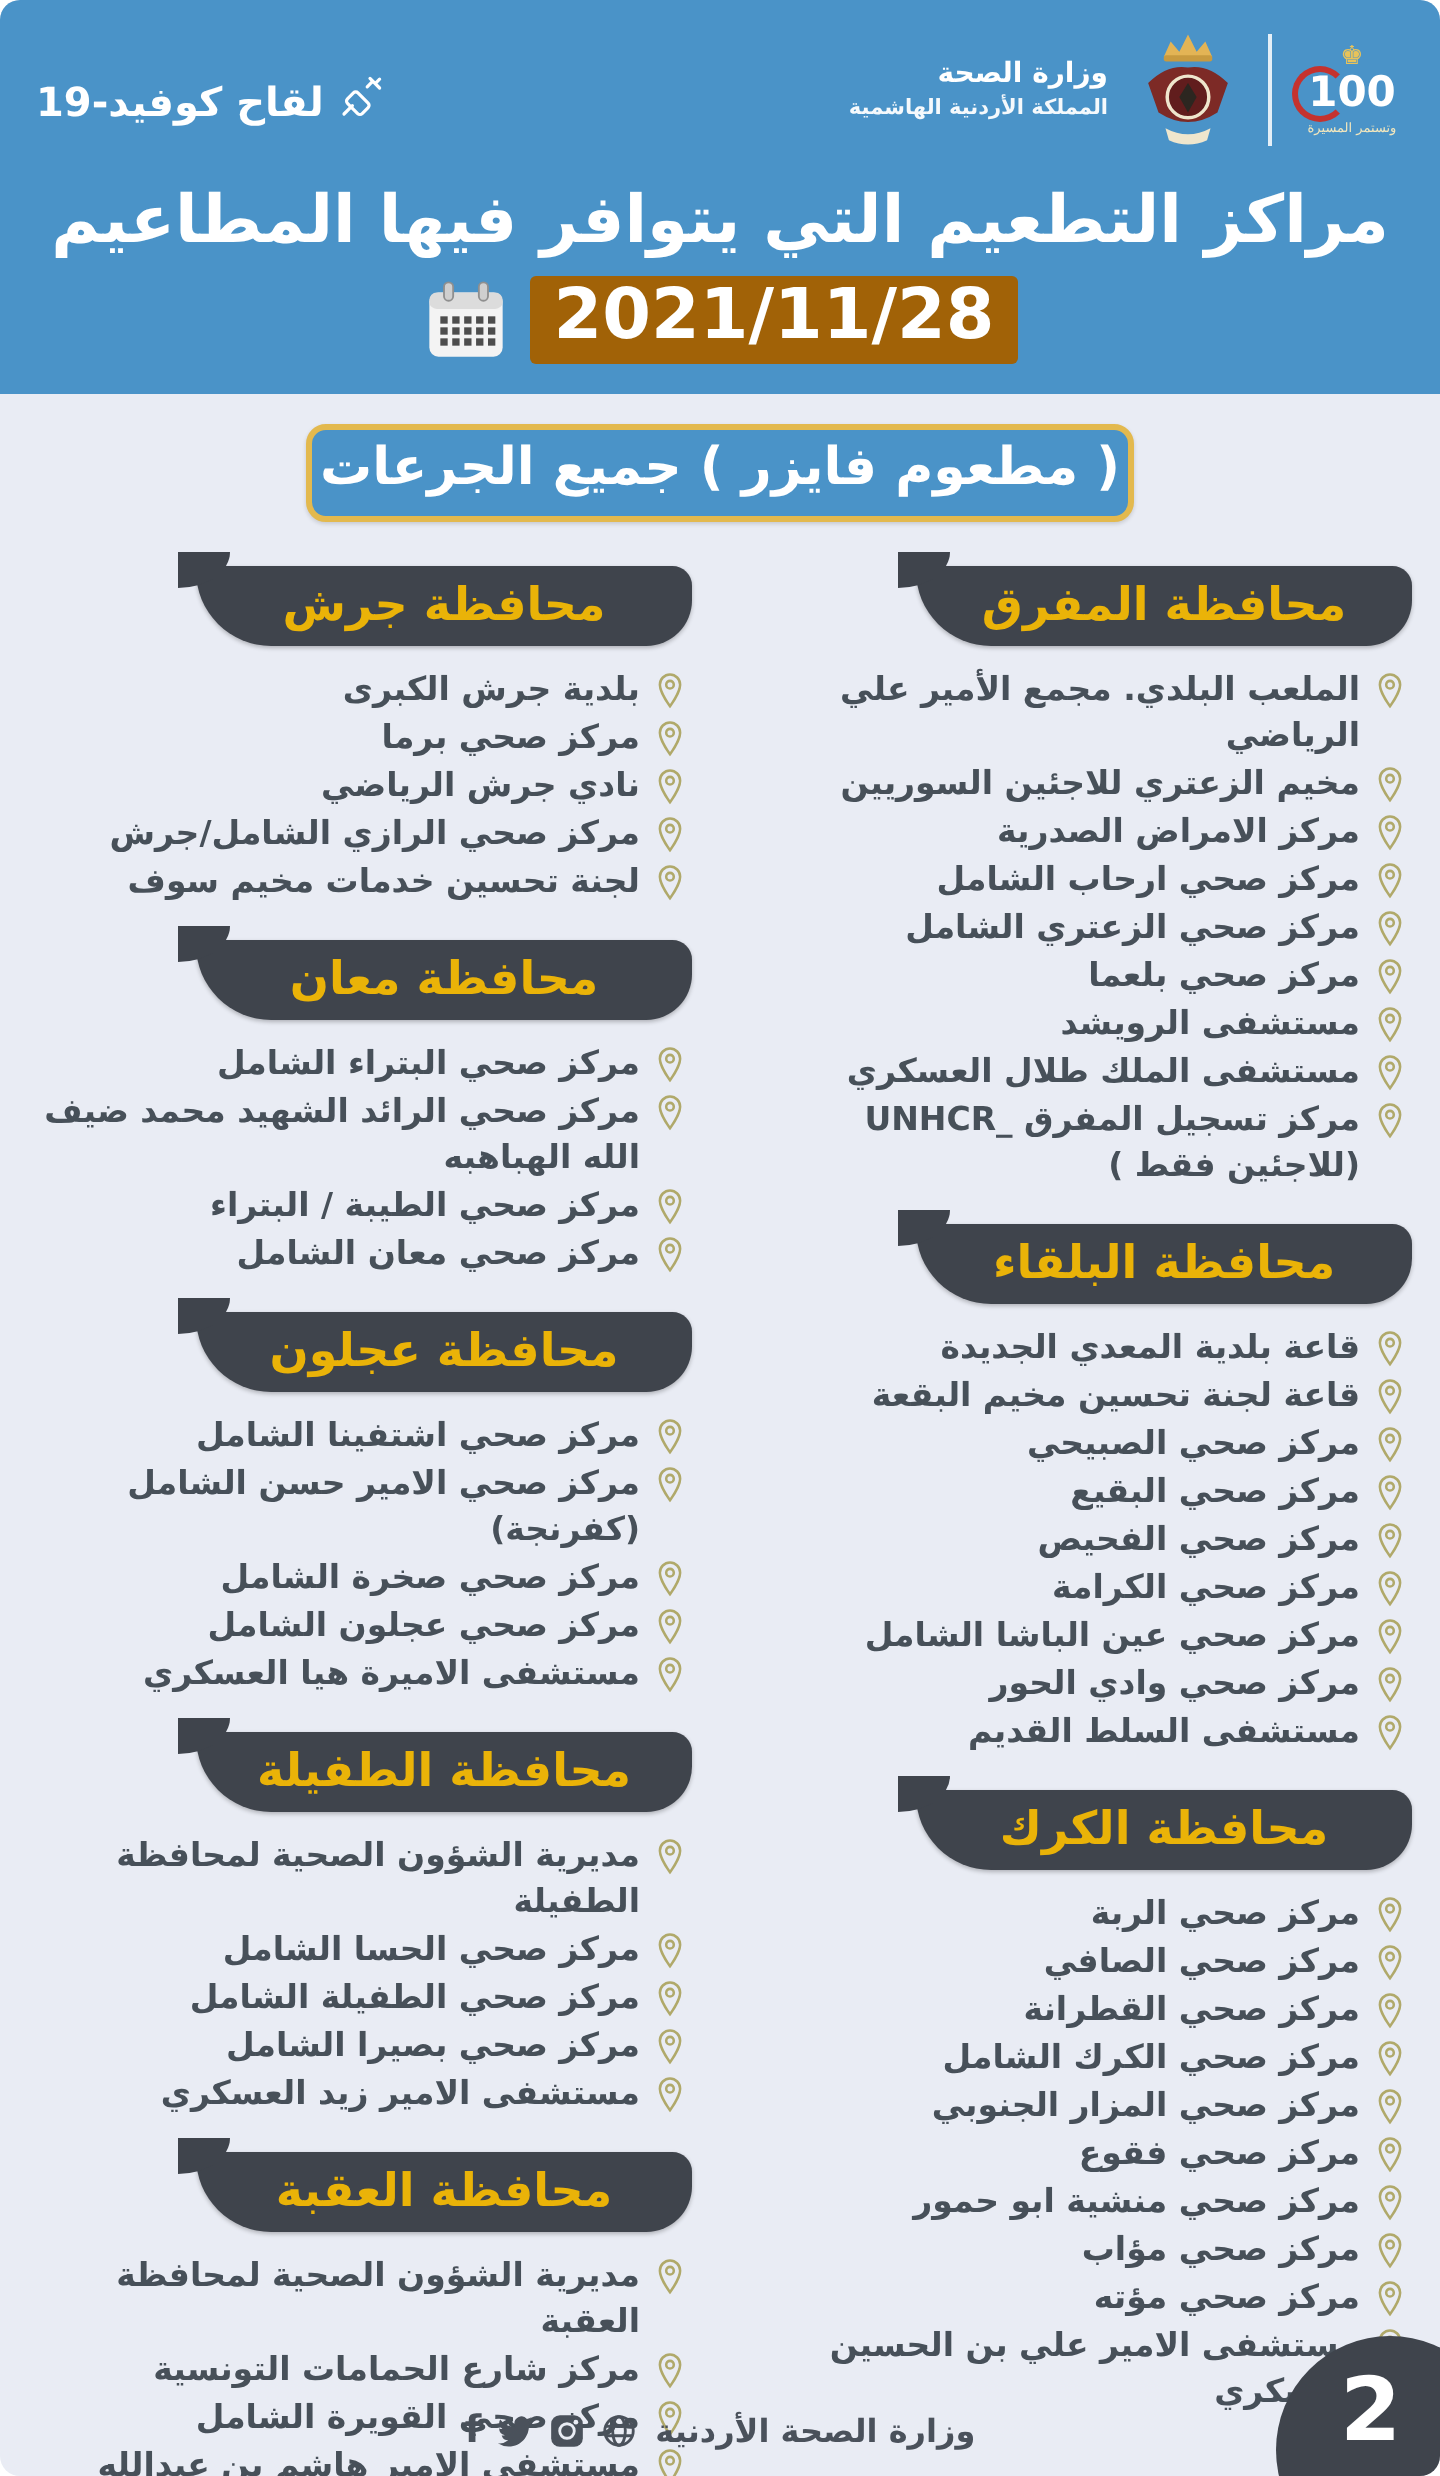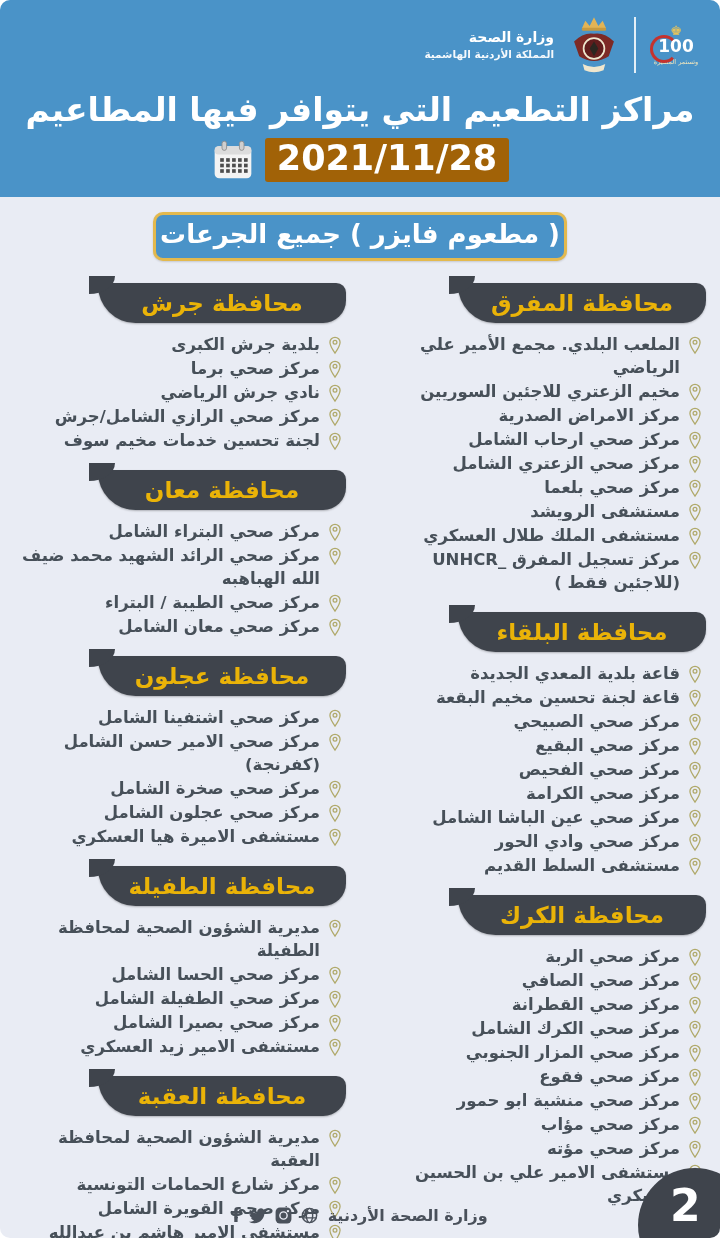--- a/index.html
+++ b/index.html
@@ -11,21 +11,21 @@
   .covid-label{display:flex;align-items:center;gap:7px;font-size:20px;font-weight:700;margin-top:24px;}
   .covid-label svg{width:24px;height:24px;}
   .logos{display:flex;direction:ltr;align-items:center;gap:14px;margin-top:2px;}
   .moh-text{text-align:right;line-height:1.35;}
   .moh-name{font-size:14px;font-weight:700;}
   .moh-sub{font-size:10.5px;font-weight:600;opacity:.95;}
   .crest svg{width:52px;height:62px;display:block;}
   .v-divider{width:2px;height:56px;background:rgba(255,255,255,.85);}
   .centennial{width:52px;text-align:center;line-height:1;}
   .centennial .crown{color:#e8c35a;font-size:13px;}
-  .c100{position:relative;display:inline-block;color:#fff;font-weight:700;font-size:17px;padding:1px 4px;}
+  .c100{position:relative;display:inline-block;color:#fff;font-weight:700;font-size:21px;padding:1px 4px;}
   .c100::before{content:"";position:absolute;left:-4px;top:-2px;width:22px;height:22px;border:3px solid #c5322e;border-right-color:transparent;border-radius:50%;}
   .c-caption{font-size:6.5px;color:#f3e7bd;margin-top:3px;}
   .main-title{margin:6px 0 0;text-align:center;font-size:33px;font-weight:700;color:#fff;letter-spacing:-.5px;}
   .date-row{direction:ltr;display:flex;justify-content:center;align-items:center;gap:10px;margin-top:9px;}
   .calendar-icon{width:44px;height:44px;}
   .date-badge{direction:ltr;background:#a16207;color:#fff;font-size:35px;font-weight:700;padding:0 12px 4px;border-radius:3px;}
 
   
   .vaccine-badge{margin:15px auto 0;width:max-content;background:#4a93c8;color:#fff;border:3px solid #e3b94e;border-radius:10px;font-size:26px;font-weight:700;padding:4px 4px 9px;box-shadow:0 1px 2px rgba(0,0,0,.15);}
 
@@ -70,20 +70,30 @@
             <path d="M30 31l5 8-5 9-5-9z" fill="#2c2620"></path>
             <path d="M17 57q13 7 26 0l-2 7q-11 5-22 0z" fill="#efe6cd"></path>
           </svg>
         </div>
         <div class="v-divider"></div>
         <div class="centennial">
           <div class="crown">♚</div>
           <div class="c100">100</div>
           <div class="c-caption">وتستمر المسيرة</div>
         </div>
+      </div>
+      <div class="covid-label">
+        <span>
+          <svg viewBox="0 0 24 24" fill="none" stroke="#ffffff" stroke-width="1.6" stroke-linecap="round">
+            <path d="M3 21l4.2-4.2"></path>
+            <rect x="6.2" y="10.4" width="7.4" height="10.4" rx="1.6" transform="rotate(-45 9.9 15.6)"></rect>
+            <path d="M14.6 7.4l2.8-2.8M16 3.2l4.8 4.8M18.6 5.8l2.2-2.2"></path>
+          </svg>
+        </span>
+        <span>لقاح كوفيد-19</span>
       </div>
     </div>
     <h1 class="main-title">مراكز التطعيم التي يتوافر فيها المطاعيم</h1>
     <div class="date-row">
       <span class="calendar-icon">
         <svg viewBox="0 0 48 48" xmlns="http://www.w3.org/2000/svg">
           <rect x="4" y="9" width="40" height="35" rx="5" fill="#f3f3f3"></rect>
           <rect x="4" y="9" width="40" height="9" rx="4" fill="#dcdcdc"></rect>
           <rect x="12" y="3.5" width="5" height="10" rx="2.5" fill="#cfcfcf" stroke="#8f8f8f"></rect>
           <rect x="31" y="3.5" width="5" height="10" rx="2.5" fill="#cfcfcf" stroke="#8f8f8f"></rect>

